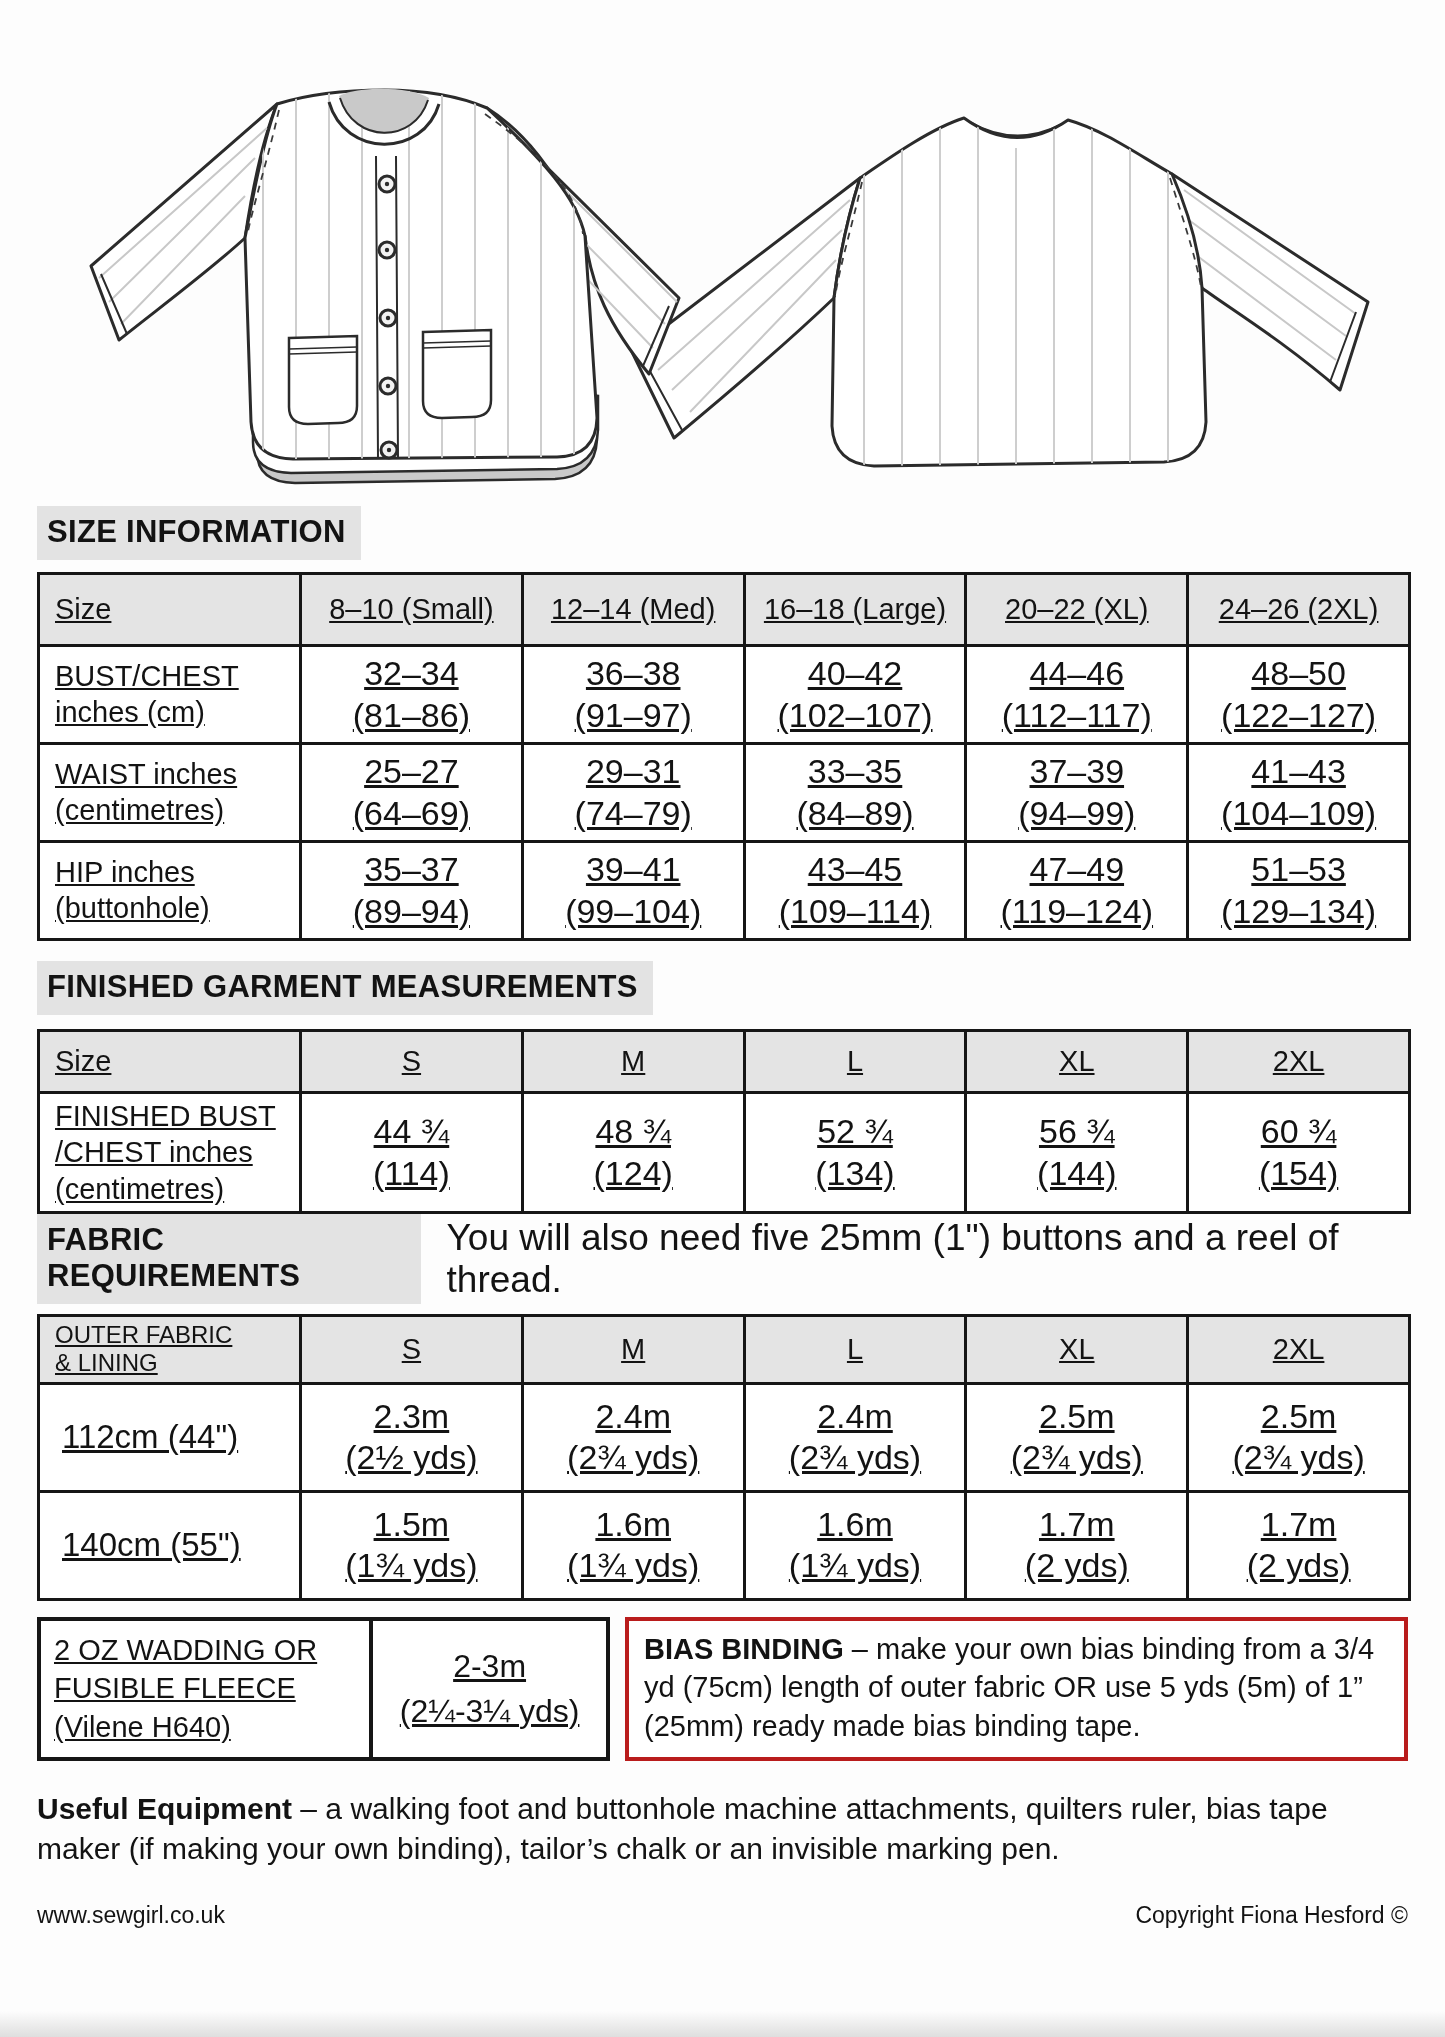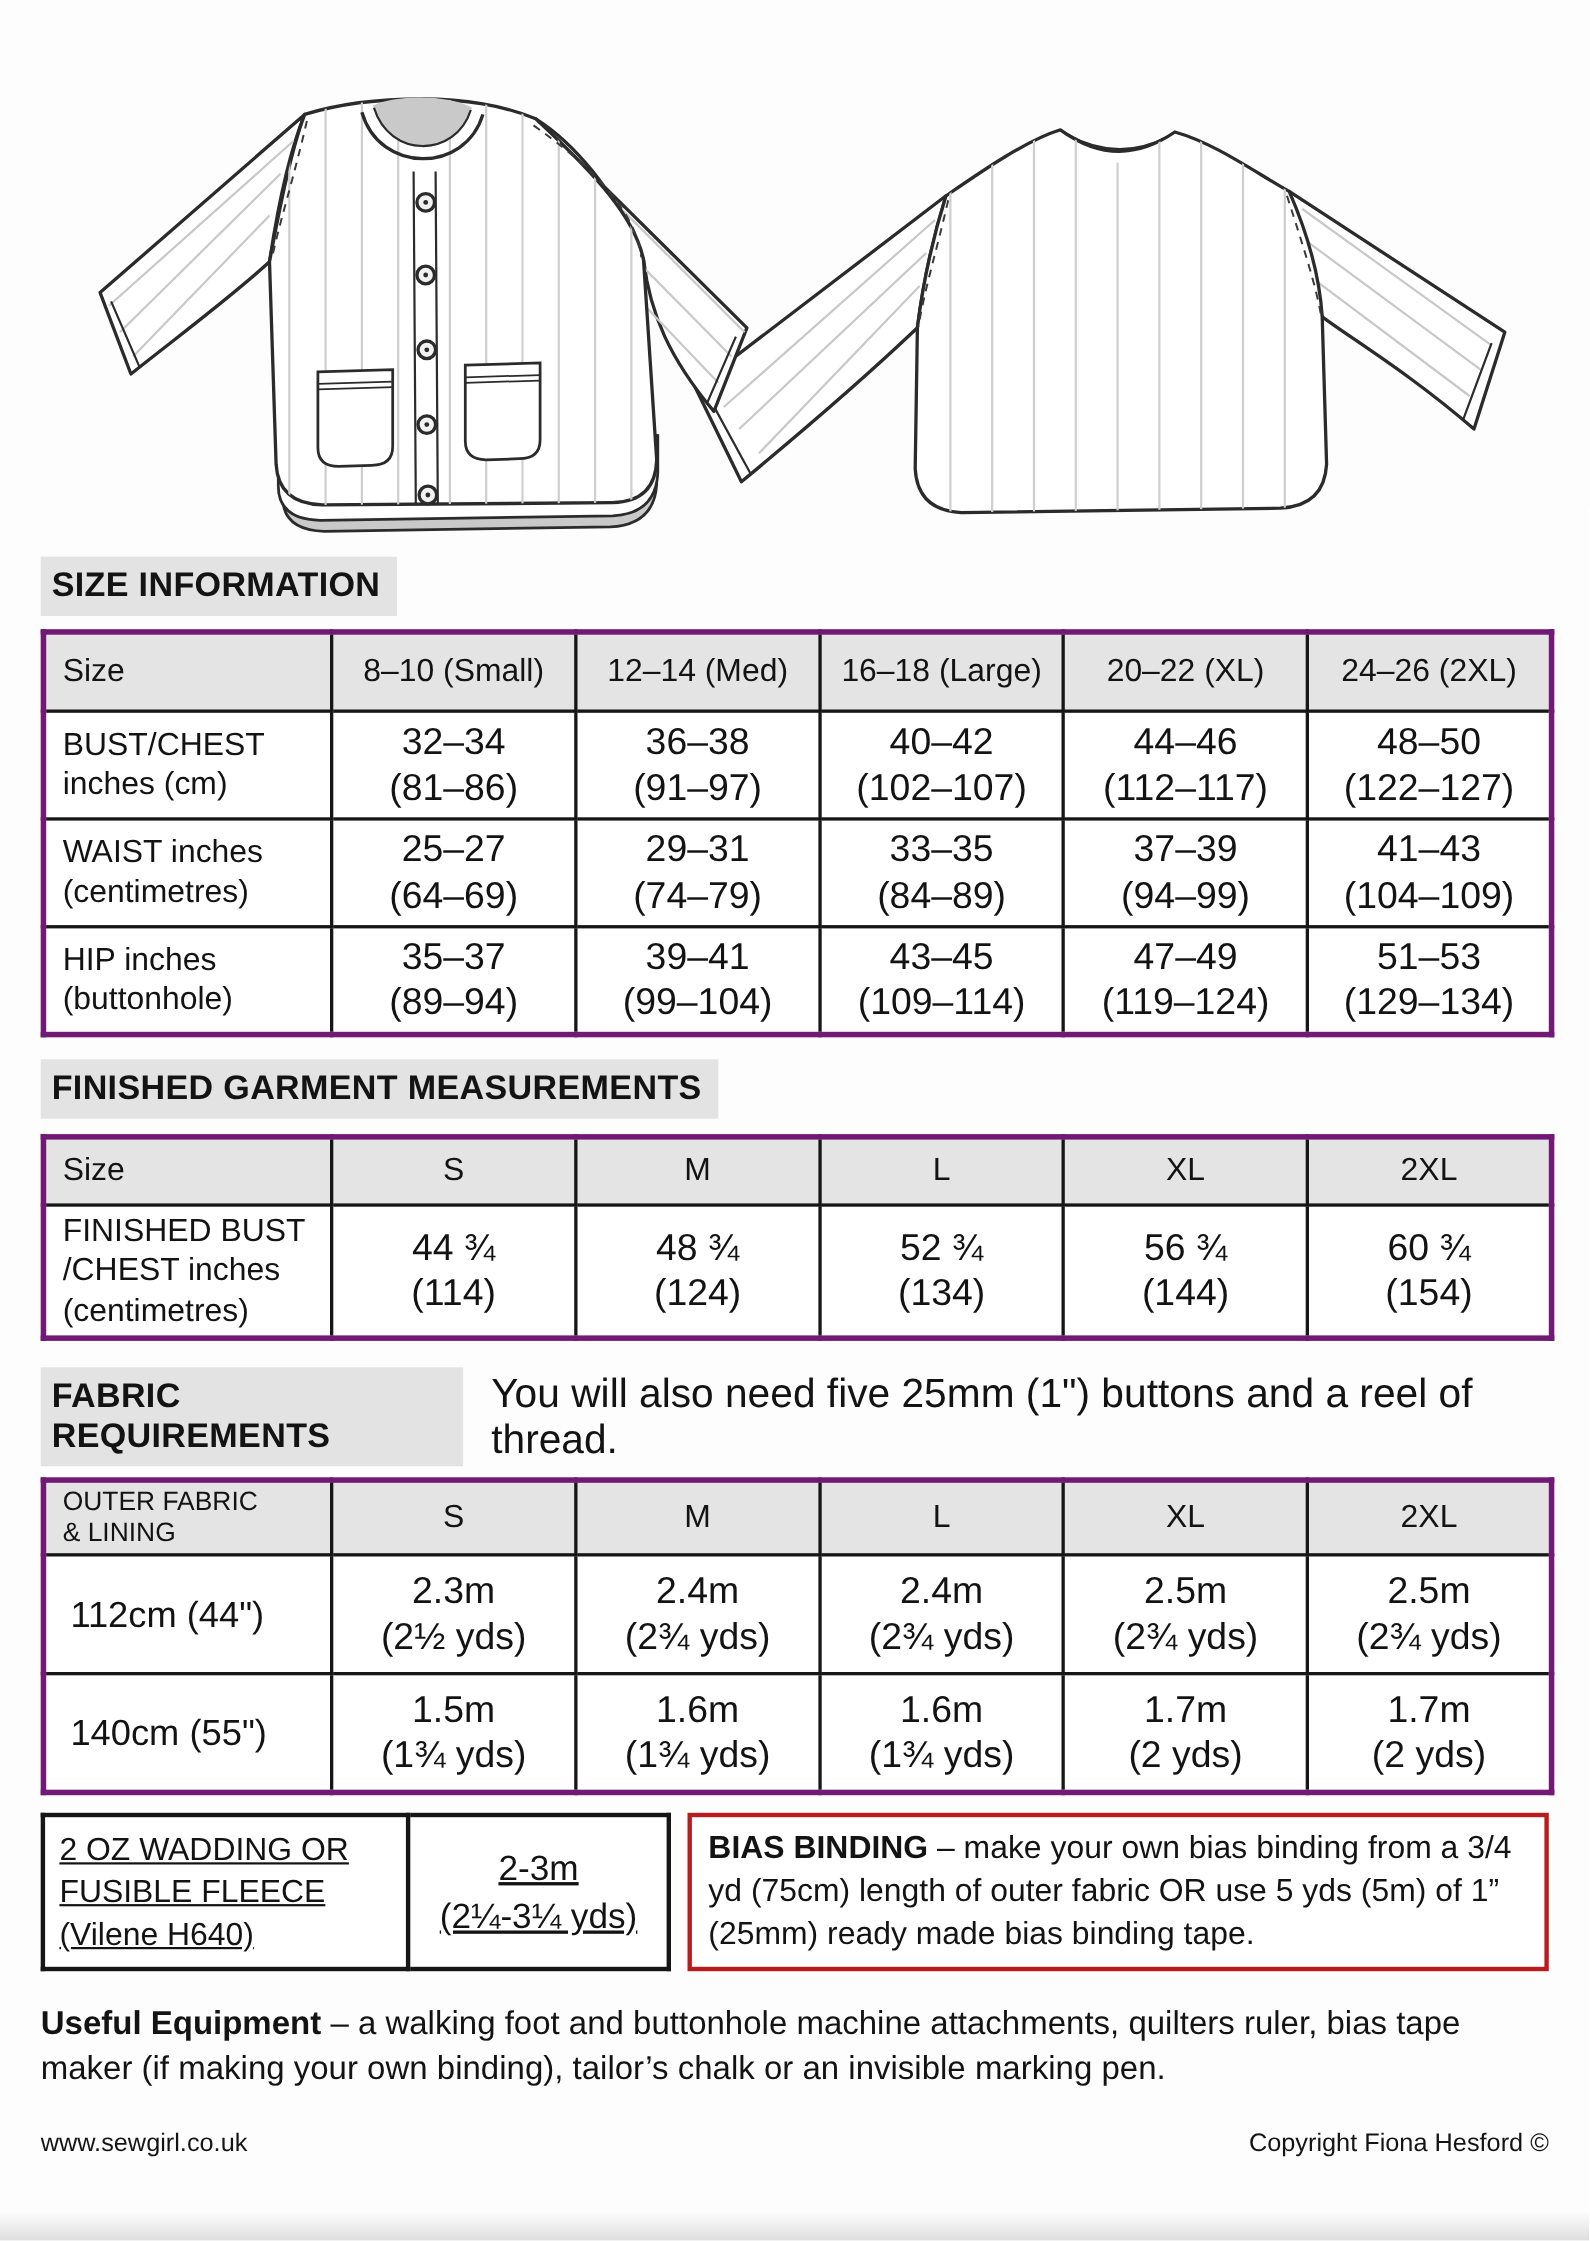--- a/index.html
+++ b/index.html
@@ -23,31 +23,32 @@
   
   .chip-row { margin-top: 16px; }
   .chip {
     display: inline-block;
     background: #e3e3e3;
     font-weight: 700;
     font-size: 31px;
     padding: 8px 15px 10px 10px;
     letter-spacing: 0.3px;
   }
-  .fabric-head { margin-top: 24px; display: flex; align-items: center; gap: 26px; }
+  .fabric-head { display: flex; align-items: center; gap: 26px; }
   .fabric-note { font-size: 37px; }
 
   
   .tbl {
     border-collapse: collapse;
     table-layout: fixed;
     width: 1371px;
     background: #fff;
-    border: 5px solid #701a75;
+    border: 3px solid #701a75;
     margin-top: 12px;
+    text-decoration: underline;
   }
   .tbl th, .tbl td {
     border: 3px solid #161616;
     white-space: pre-line;
     text-align: center;
     vertical-align: middle;
     line-height: 1.22;
     padding: 4px 6px;
     font-weight: 400;
   }

